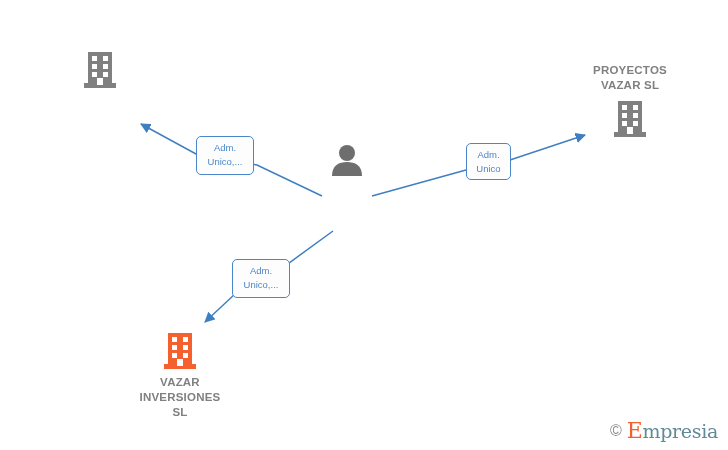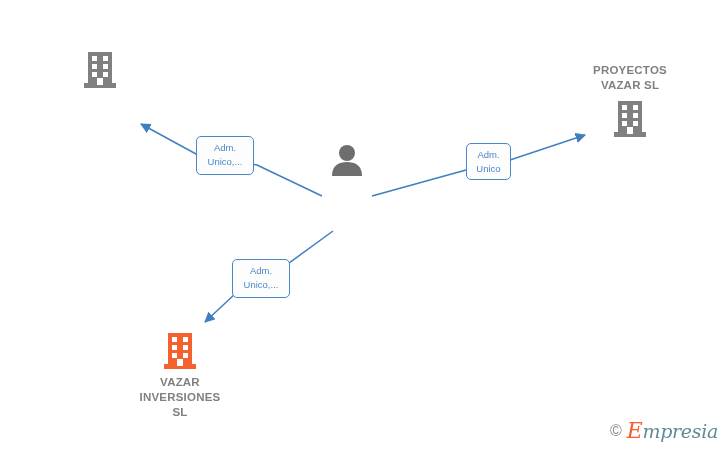--- a/index.html
+++ b/index.html
@@ -75,21 +75,20 @@
     align-items: center;
     gap: 5px;
   }
   .wm-c {
     font-size: 16px;
     color: #8c8c8c;
     line-height: 1;
   }
   .wm-text {
     font-family: "DejaVu Serif", serif;
-    font-style: italic;
     font-size: 19px;
     line-height: 1;
     color: #5f8a96;
     letter-spacing: -0.3px;
   }
   .wm-text .wm-e {
     color: #f4612e;
     font-size: 22px;
   }
 </style>

